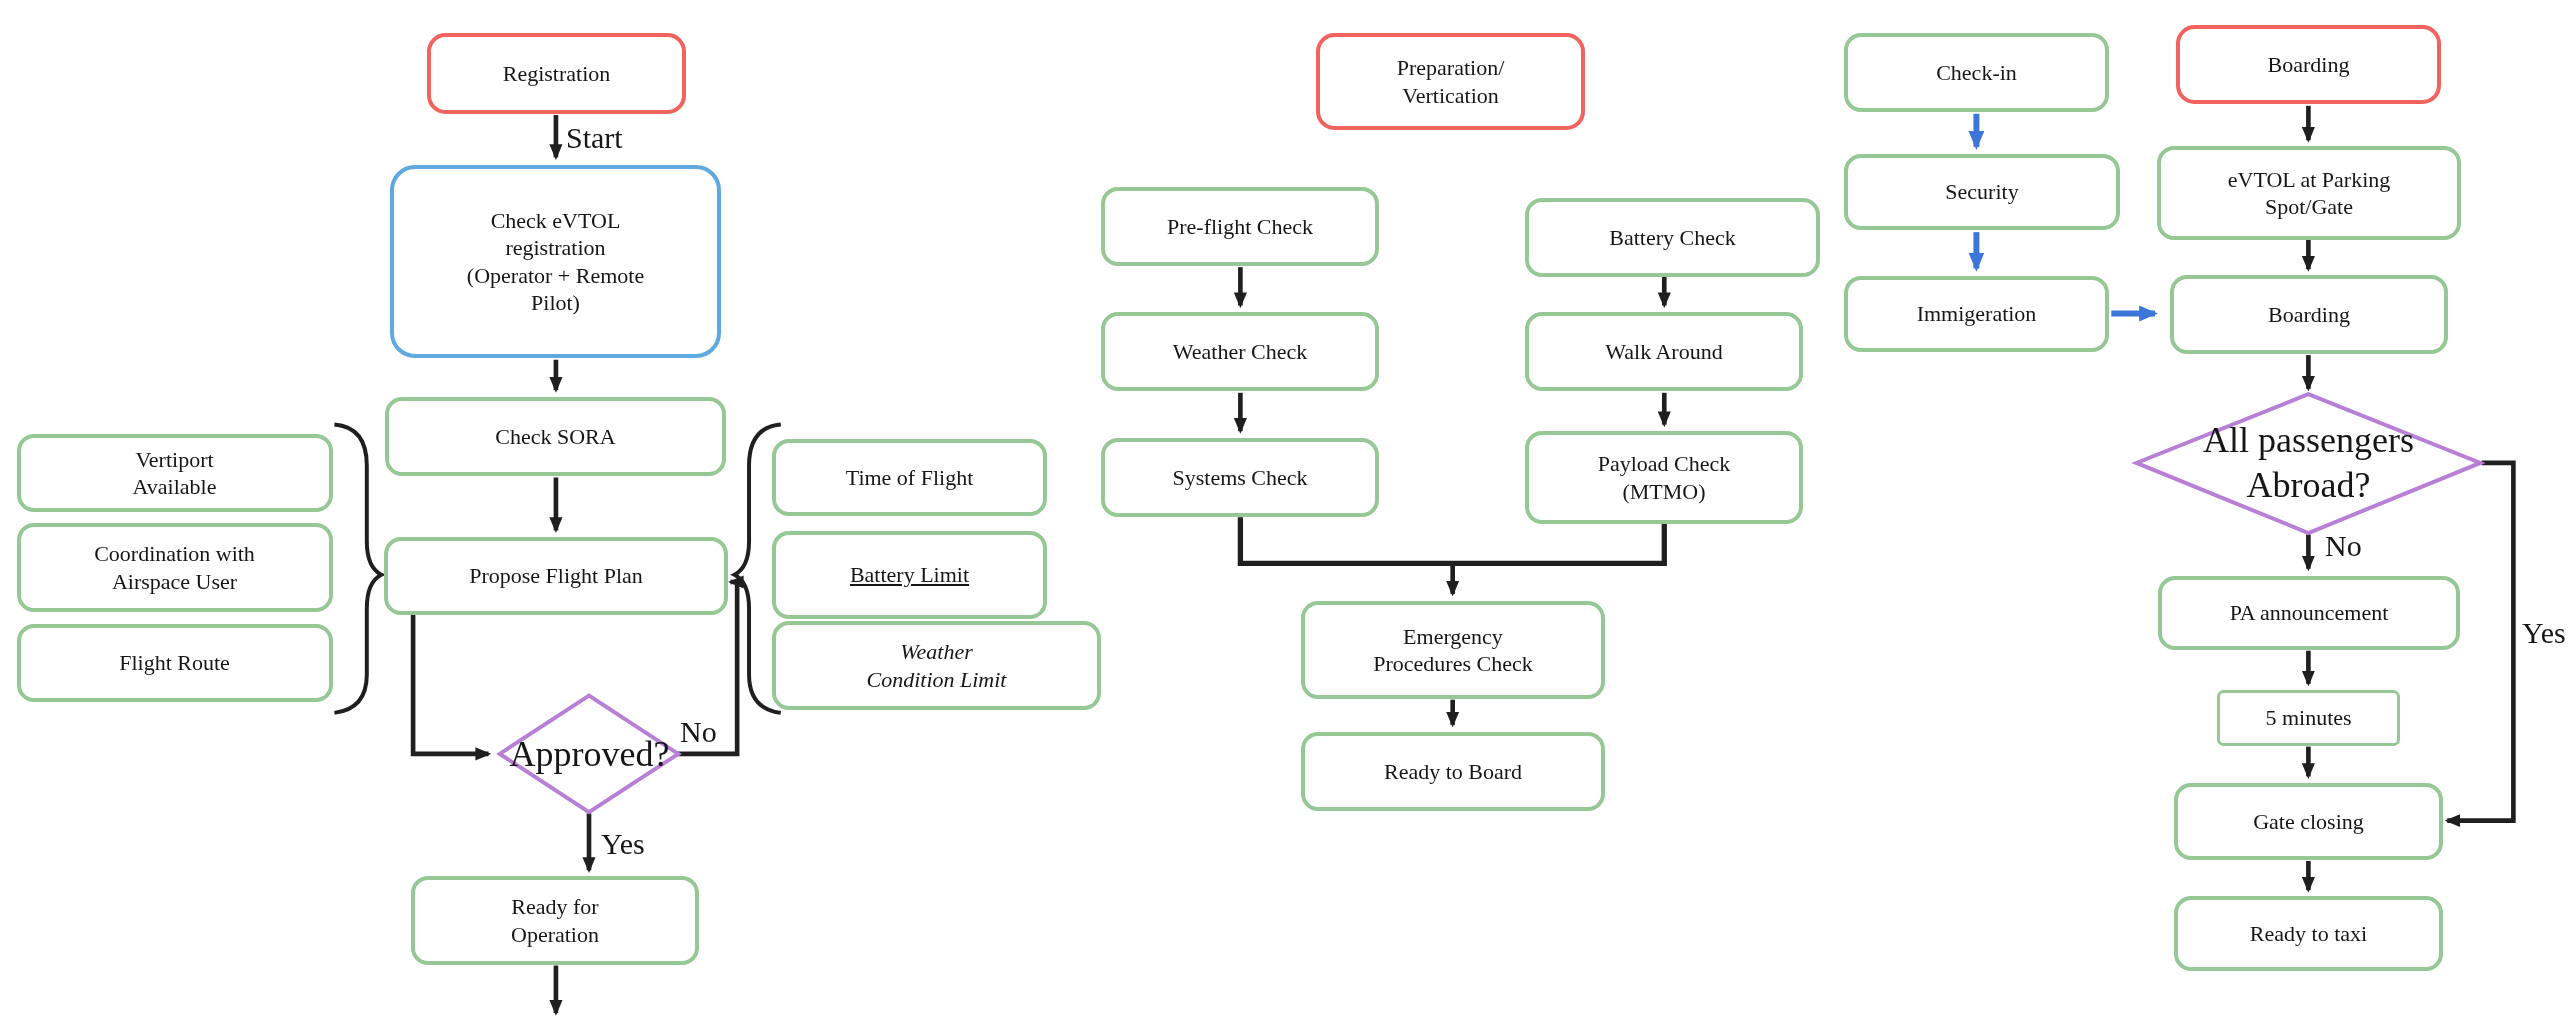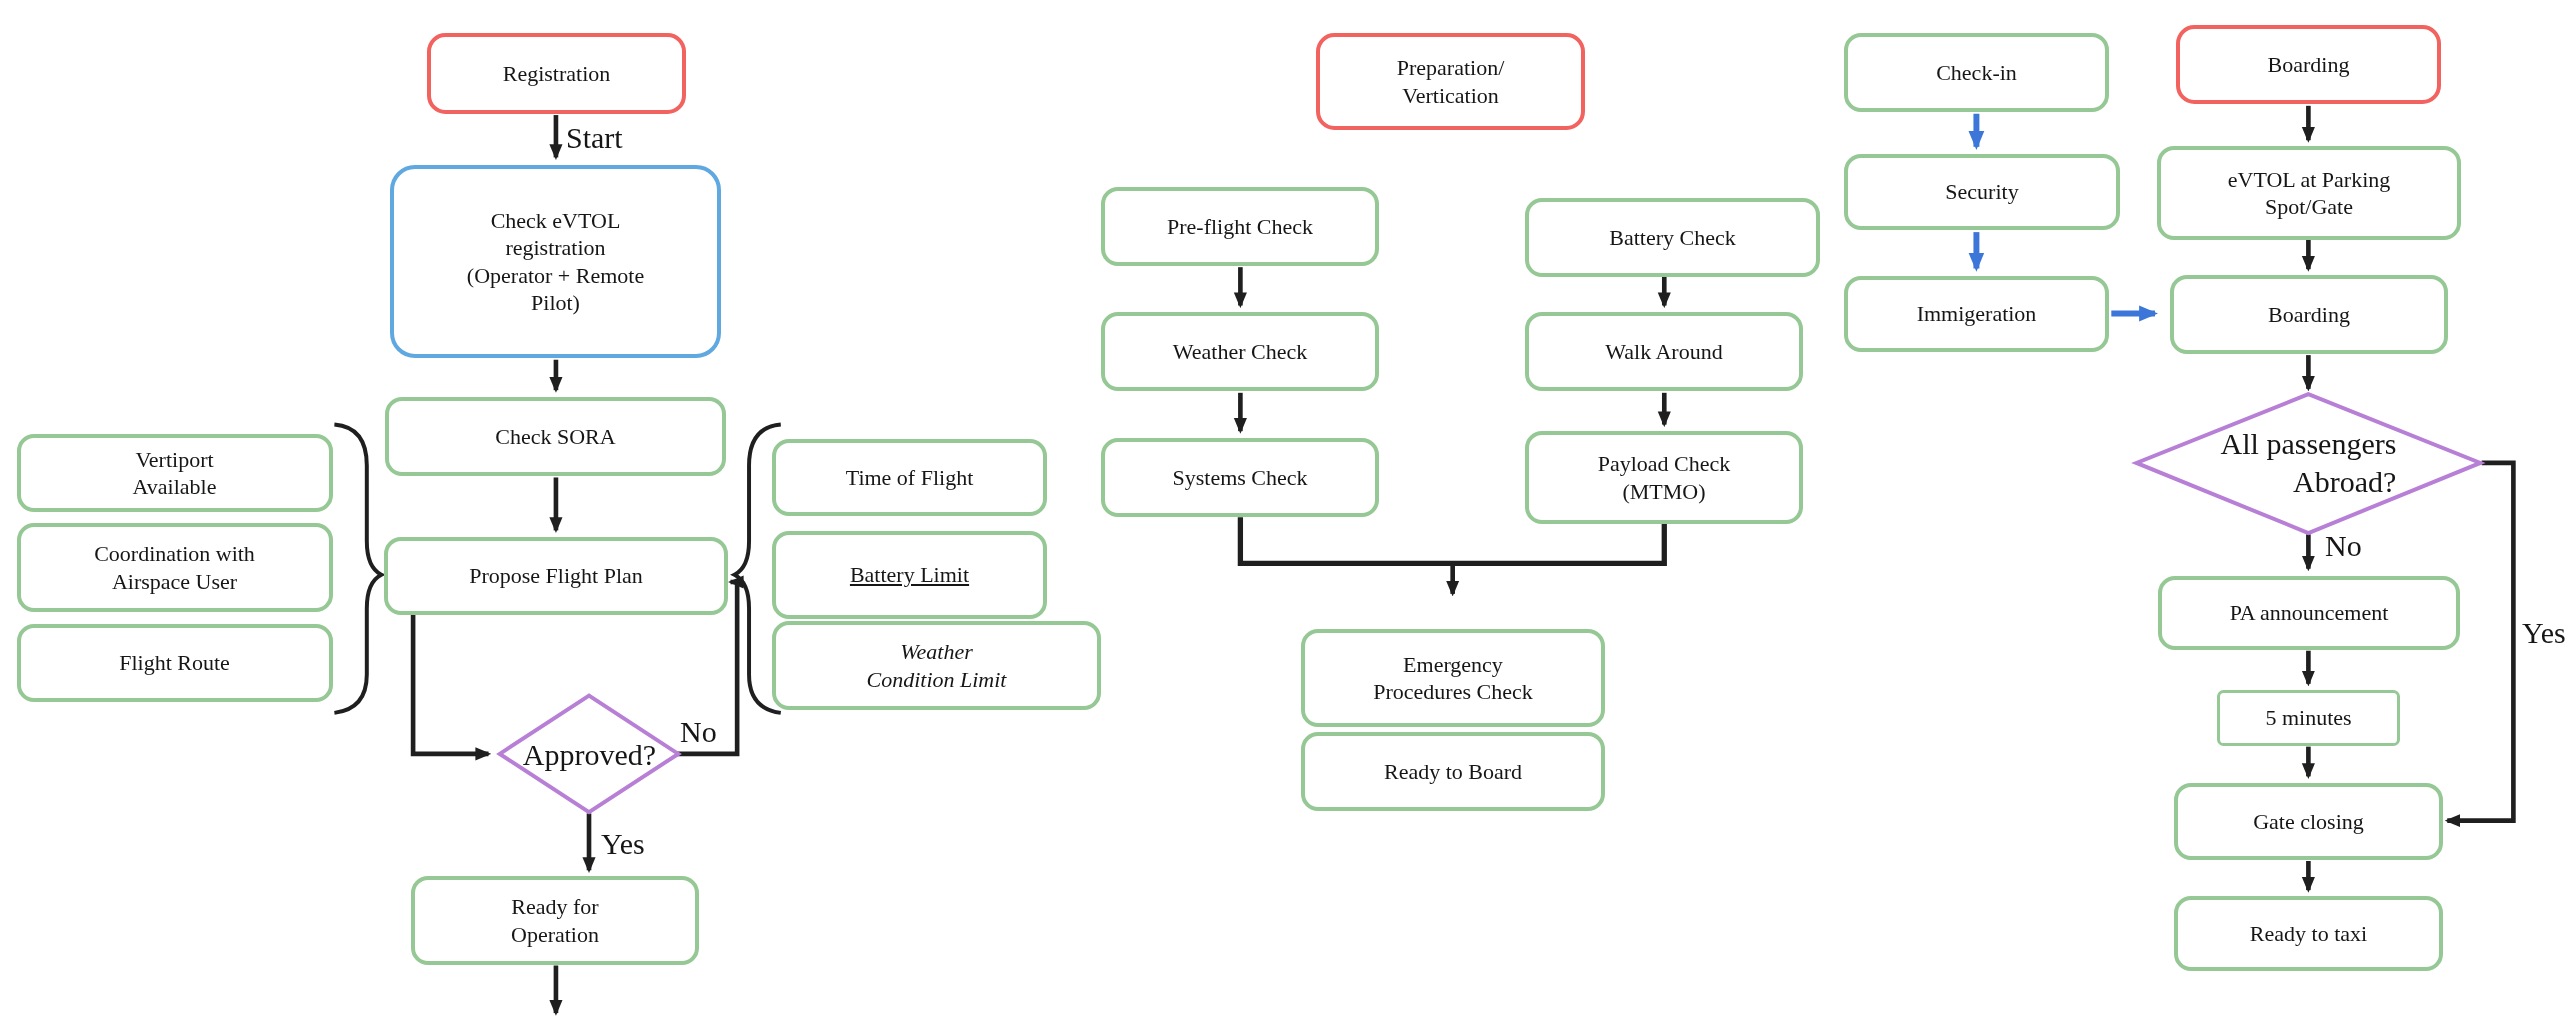--- a/index.html
+++ b/index.html
@@ -36,24 +36,24 @@
   }
   .b-red{border:4.6px solid var(--red);border-radius:18.5px;}
   .b-blue{border:4.6px solid var(--blue);border-radius:25px;}
   .b-green{border:4px solid var(--green);border-radius:17px;}
   .b-green-sm{border:3.3px solid var(--green);border-radius:6.6px;}
   .dtext{
     position:absolute;
     display:flex;
     align-items:center;
     justify-content:center;
-    text-align:right;
+    text-align:center;
     white-space:pre-line;
     background:transparent;
-    font-size:30px;
+    font-size:36px;
     line-height:1.25;
   }
   .edge-label{
     position:absolute;
     display:flex;
     align-items:center;
     justify-content:flex-start;
     background:transparent;
     font-size:30px;
   }
@@ -135,21 +135,21 @@
 
   <div class="node b-red" style="left:1316px;top:33px;width:269px;height:97px;">Preparation/
 Vertication</div>
   <div class="node b-green" style="left:1101px;top:187px;width:278px;height:79px;">Pre-flight Check</div>
   <div class="node b-green" style="left:1525px;top:198px;width:295px;height:79px;">Battery Check</div>
   <div class="node b-green" style="left:1101px;top:312px;width:278px;height:79px;">Weather Check</div>
   <div class="node b-green" style="left:1525px;top:312px;width:278px;height:79px;">Walk Around</div>
   <div class="node b-green" style="left:1101px;top:438px;width:278px;height:79px;">Systems Check</div>
   <div class="node b-green" style="left:1525px;top:431px;width:278px;height:93px;">Payload Check
 (MTMO)</div>
-  <div class="node b-green" style="left:1301px;top:601px;width:304px;height:98px;margin-top:28px;">Emergency
+  <div class="node b-green" style="left:1301px;top:601px;width:304px;height:98px;">Emergency
 Procedures Check</div>
   <div class="node b-green" style="left:1301px;top:732px;width:304px;height:79px;">Ready to Board</div>
 
   <div class="node b-green" style="left:1844px;top:33px;width:265px;height:79px;">Check-in</div>
   <div class="node b-green" style="left:1844px;top:154px;width:276px;height:76px;">Security</div>
   <div class="node b-green" style="left:1844px;top:276px;width:265px;height:76px;">Immigeration</div>
 
   <div class="node b-red" style="left:2176px;top:25px;width:265px;height:79px;">Boarding</div>
   <div class="node b-green" style="left:2157px;top:146px;width:304px;height:94px;">eVTOL at Parking
 Spot/Gate</div>

